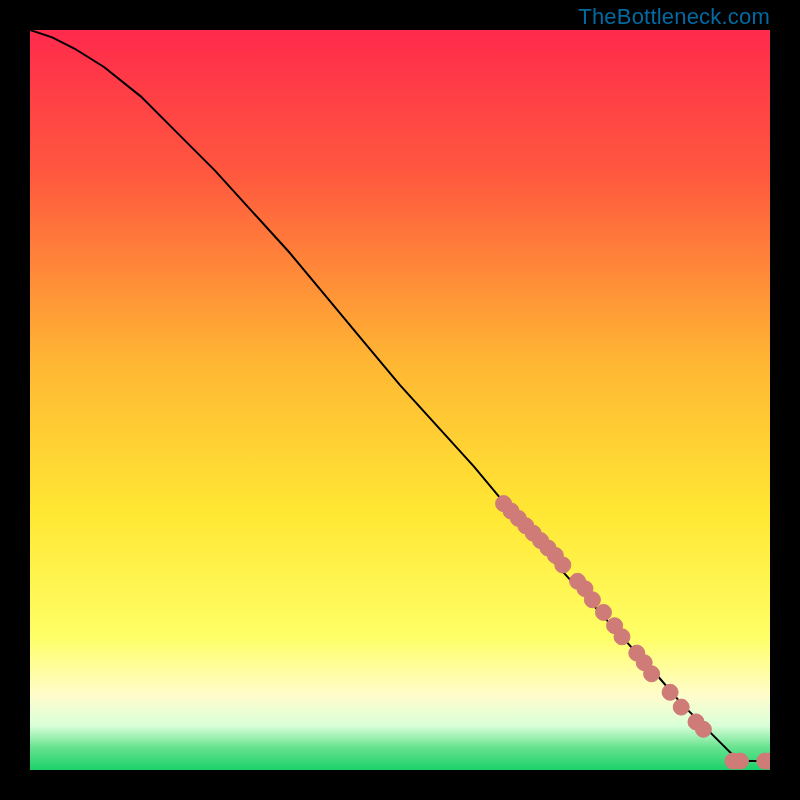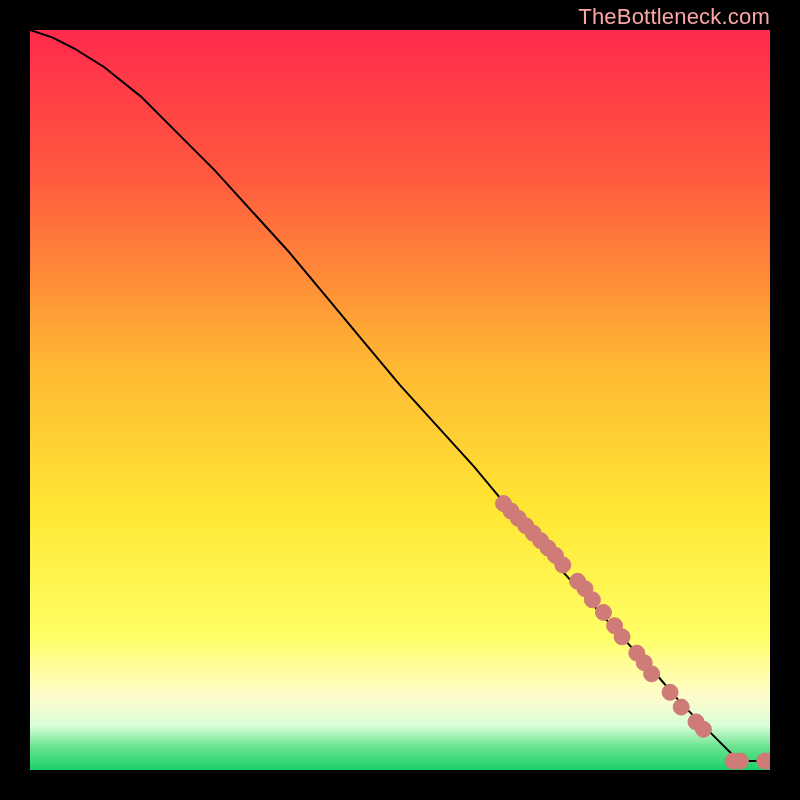--- a/index.html
+++ b/index.html
@@ -31,21 +31,21 @@
   svg.overlay {
     position: absolute;
     inset: 0;
     width: 740px;
     height: 740px;
   }
   .watermark {
     position: absolute;
     top: 4px;
     right: 30px;
-    color: #fca5a5;
+    color: #0369a1;
     font-size: 22px;
     font-weight: 400;
     letter-spacing: 0.2px;
   }
 </style>
 </head>
 <body>
 
 <div class="stage">
 

